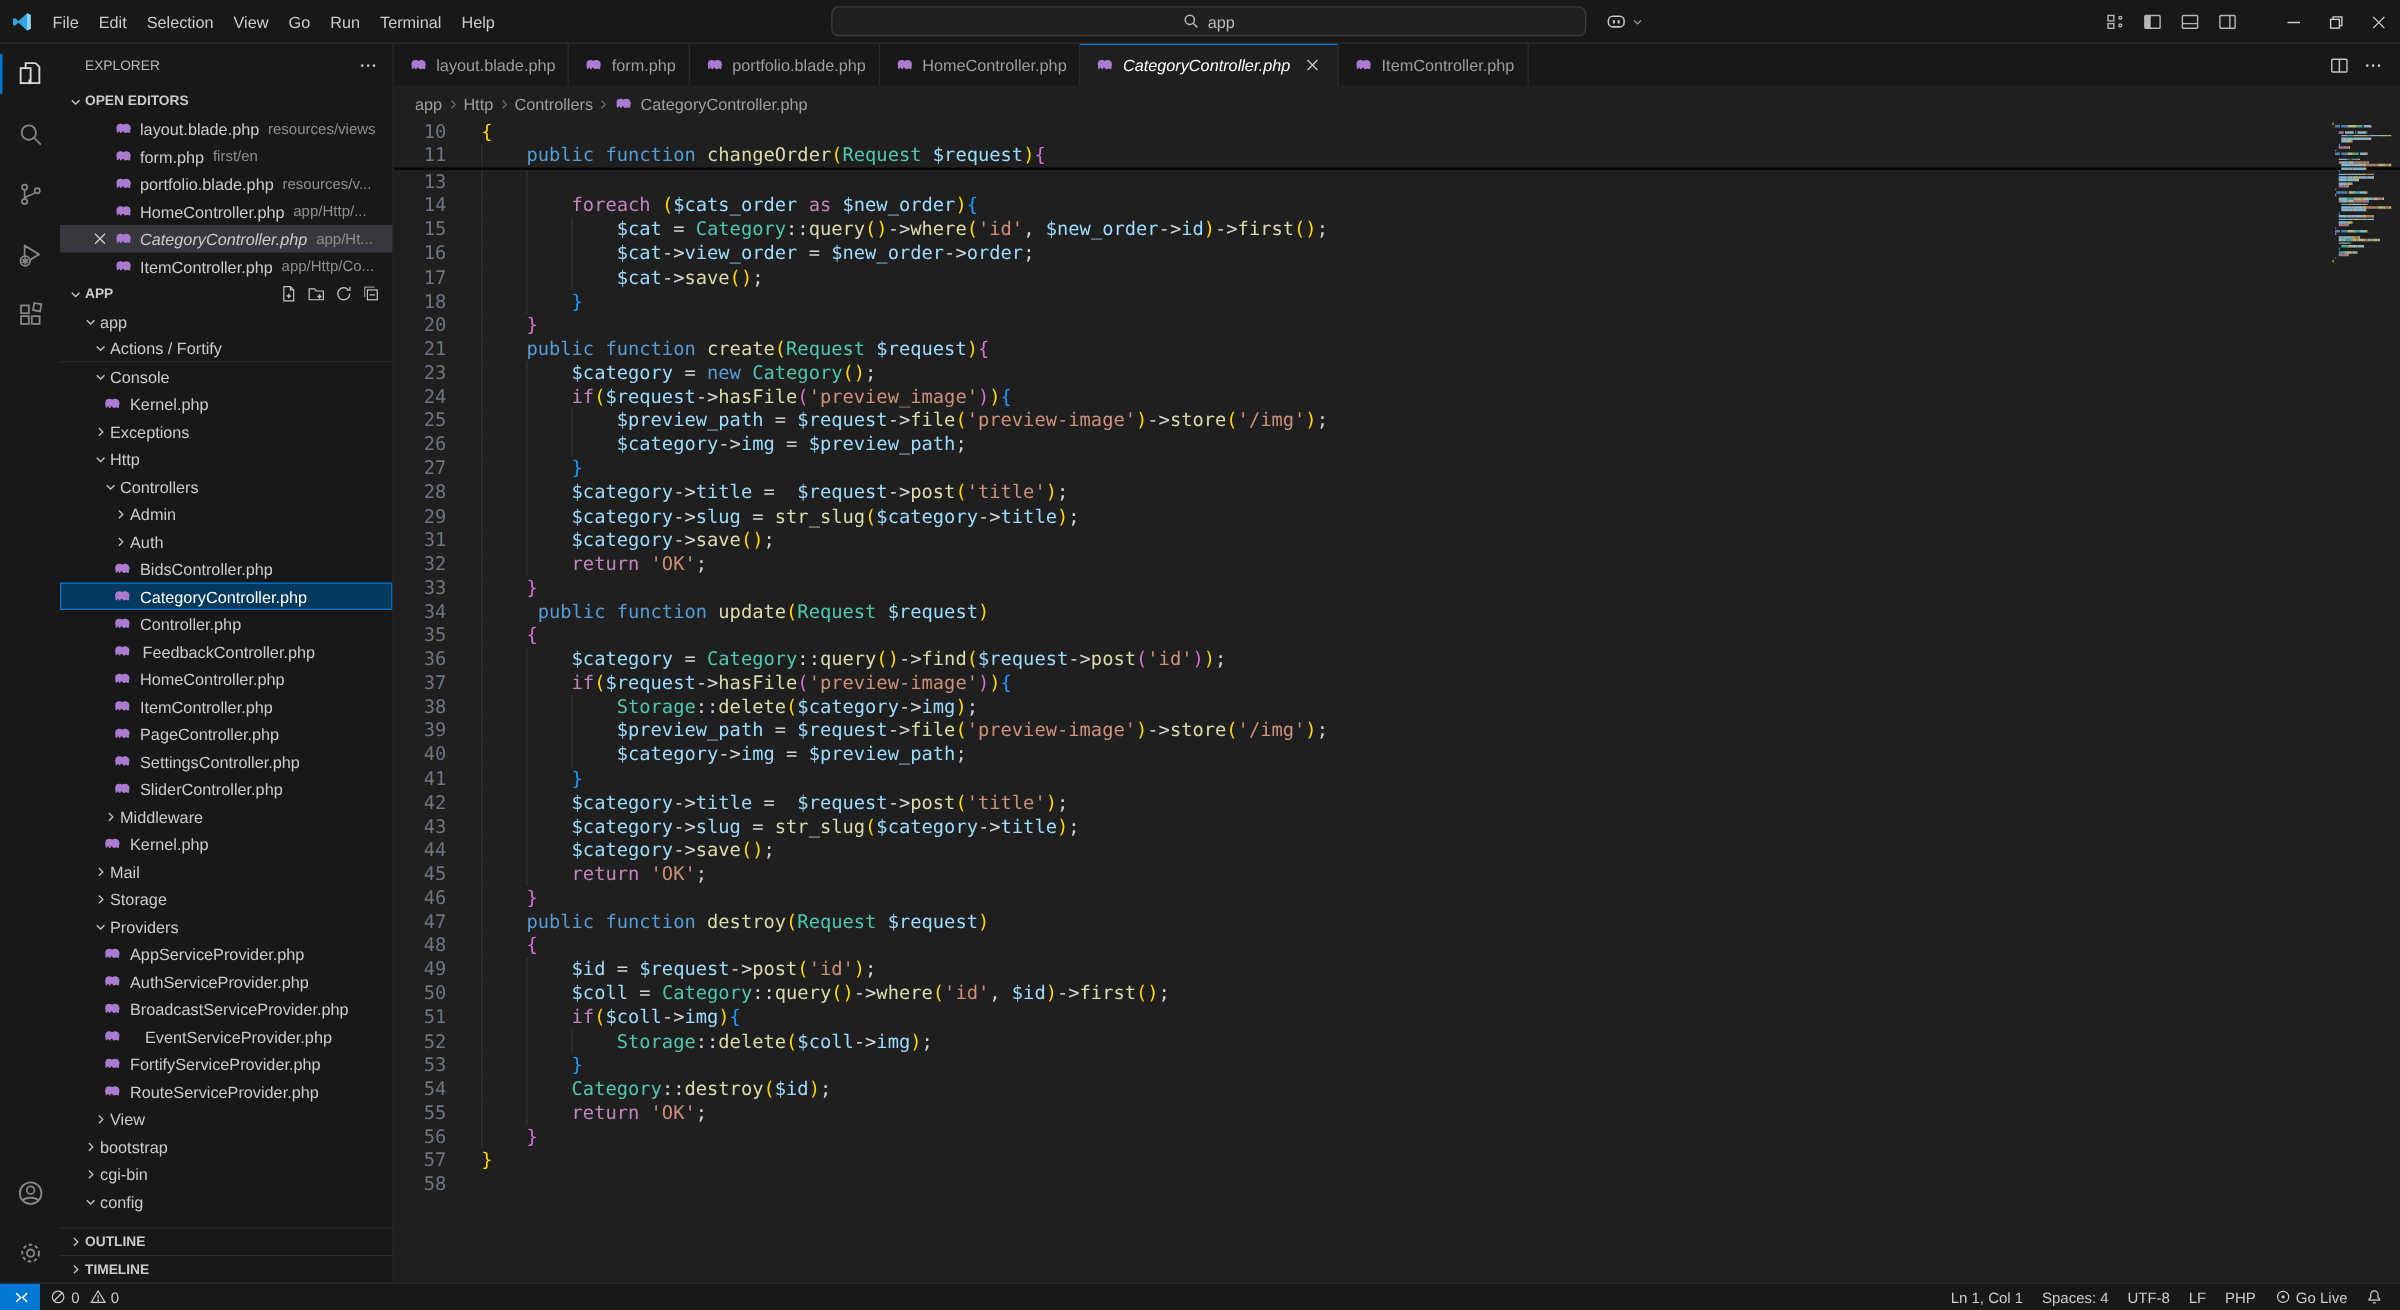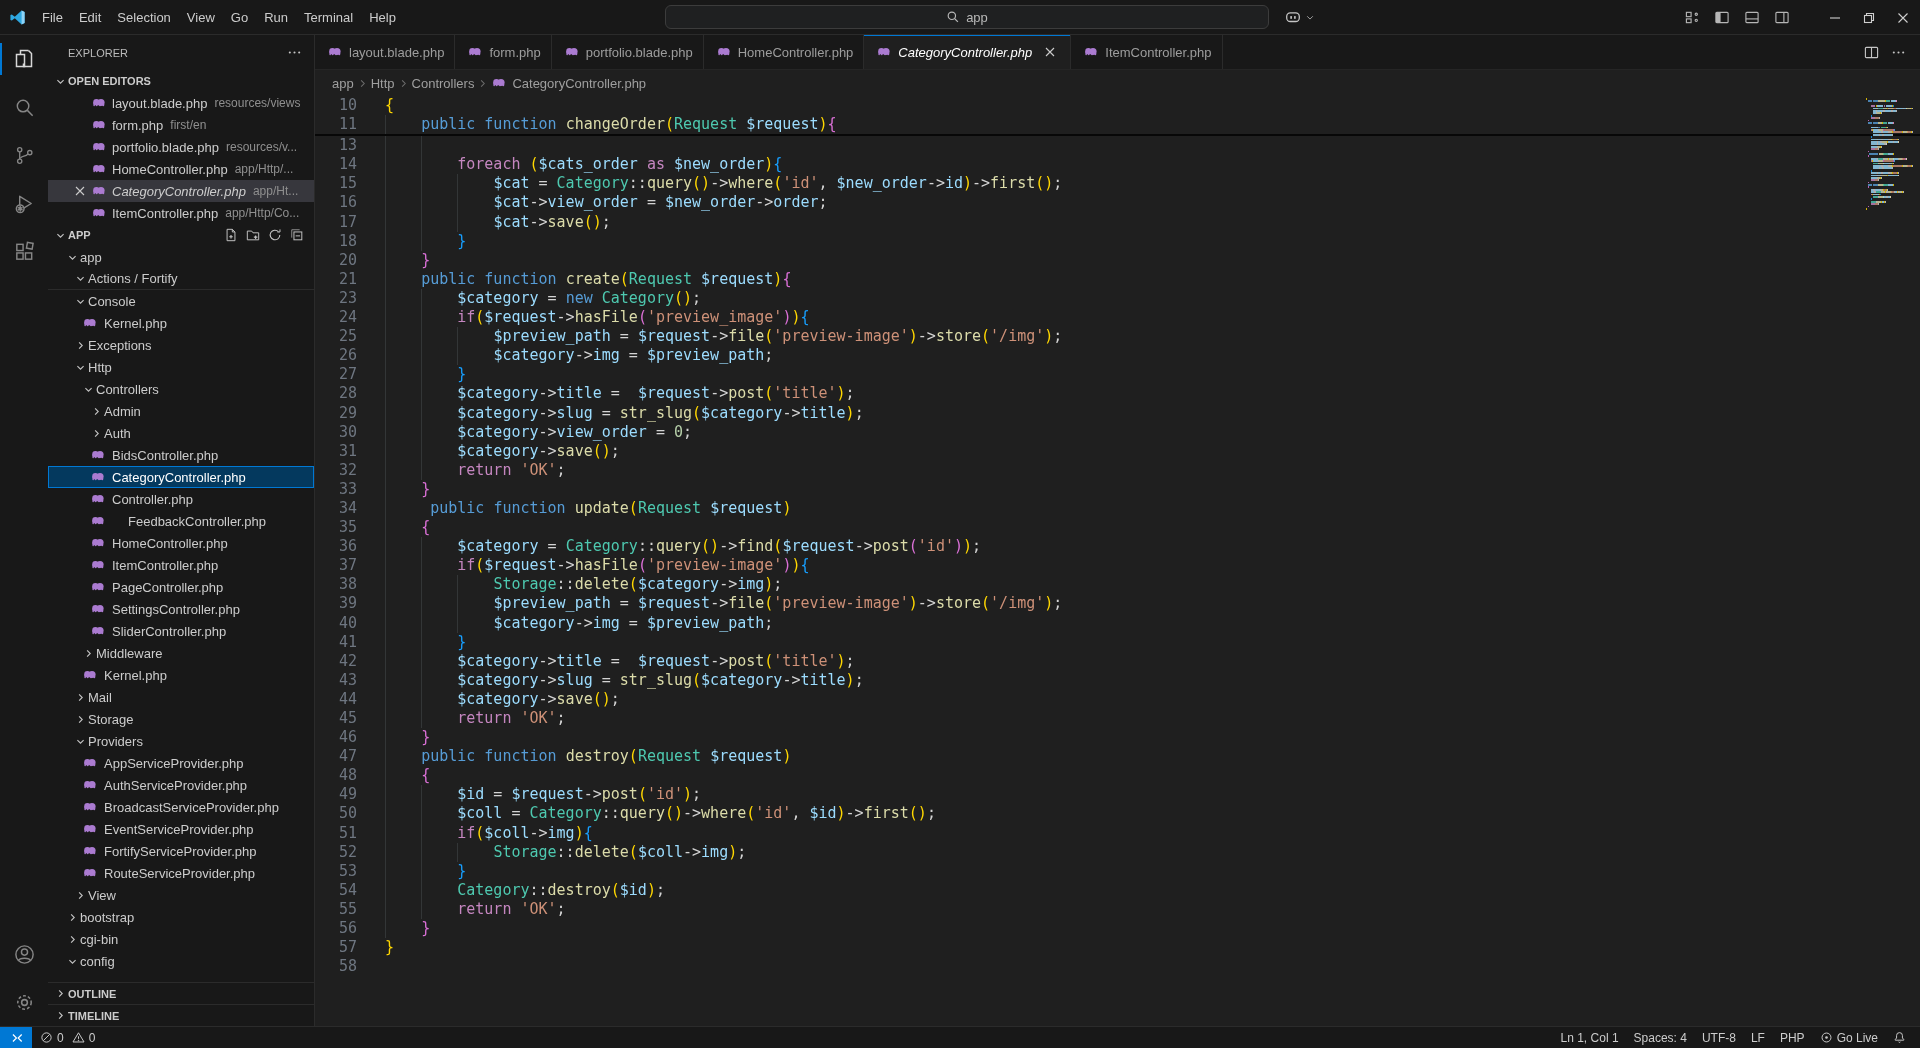--- a/index.html
+++ b/index.html
@@ -522,21 +522,21 @@
                 <g fill="#ab7bd1">
                   <circle cx="5.4" cy="7.2" r="3.2"></circle>
                   <circle cx="10" cy="7.5" r="3.6"></circle>
                   <rect x="2.4" y="7.2" width="1.5" height="4" rx=".75"></rect>
                   <rect x="5" y="8.6" width="1.5" height="2.7" rx=".7"></rect>
                   <rect x="8.2" y="8.8" width="1.6" height="2.5" rx=".8"></rect>
                   <rect x="11.5" y="8.5" width="1.7" height="2.8" rx=".8"></rect>
                 </g>
               </svg>
             </span>
-            <span style="margin-left: 16px;">FeedbackController.php</span>
+            <span style="margin-left: 2px;">FeedbackController.php</span>
           </div>
           <div class="tree-row" style="padding-left: 40px;">
             <span class="ficon" style="margin-left: 2px;">
               <svg width="16" height="16" viewBox="0 0 16 16">
                 <g fill="#ab7bd1">
                   <circle cx="5.4" cy="7.2" r="3.2"></circle>
                   <circle cx="10" cy="7.5" r="3.6"></circle>
                   <rect x="2.4" y="7.2" width="1.5" height="4" rx=".75"></rect>
                   <rect x="5" y="8.6" width="1.5" height="2.7" rx=".7"></rect>
                   <rect x="8.2" y="8.8" width="1.6" height="2.5" rx=".8"></rect>
@@ -704,21 +704,21 @@
                 <g fill="#ab7bd1">
                   <circle cx="5.4" cy="7.2" r="3.2"></circle>
                   <circle cx="10" cy="7.5" r="3.6"></circle>
                   <rect x="2.4" y="7.2" width="1.5" height="4" rx=".75"></rect>
                   <rect x="5" y="8.6" width="1.5" height="2.7" rx=".7"></rect>
                   <rect x="8.2" y="8.8" width="1.6" height="2.5" rx=".8"></rect>
                   <rect x="11.5" y="8.5" width="1.7" height="2.8" rx=".8"></rect>
                 </g>
               </svg>
             </span>
-            <span style="margin-left: 0px;">EventServiceProvider.php</span>
+            <span style="margin-left: 12px;">EventServiceProvider.php</span>
           </div>
           <div class="tree-row" style="padding-left: 32px;">
             <span class="ficon" style="margin-left: 2px;">
               <svg width="16" height="16" viewBox="0 0 16 16">
                 <g fill="#ab7bd1">
                   <circle cx="5.4" cy="7.2" r="3.2"></circle>
                   <circle cx="10" cy="7.5" r="3.6"></circle>
                   <rect x="2.4" y="7.2" width="1.5" height="4" rx=".75"></rect>
                   <rect x="5" y="8.6" width="1.5" height="2.7" rx=".7"></rect>
                   <rect x="8.2" y="8.8" width="1.6" height="2.5" rx=".8"></rect>
@@ -964,21 +964,20 @@
             <div class="crow"><span class="gutter">18</span><span class="ltext"><i class="g" style="left: 0ch;"></i><i class="g" style="left: 4ch;"></i><span class="tk-p">        </span><span class="tk-b3">}</span></span></div>
             <div class="crow"><span class="gutter">20</span><span class="ltext"><i class="g" style="left: 0ch;"></i><span class="tk-p">    </span><span class="tk-b2">}</span></span></div>
             <div class="crow"><span class="gutter">21</span><span class="ltext"><i class="g" style="left: 0ch;"></i><span class="tk-p">    </span><span class="tk-k">public</span><span class="tk-p"> </span><span class="tk-k">function</span><span class="tk-p"> </span><span class="tk-f">create</span><span class="tk-b1">(</span><span class="tk-t">Request</span><span class="tk-p"> </span><span class="tk-v">$request</span><span class="tk-b1">)</span><span class="tk-b2">{</span></span></div>
             <div class="crow"><span class="gutter">23</span><span class="ltext"><i class="g" style="left: 0ch;"></i><i class="g" style="left: 4ch;"></i><span class="tk-p">        </span><span class="tk-v">$category</span><span class="tk-p"> = </span><span class="tk-k">new</span><span class="tk-p"> </span><span class="tk-t">Category</span><span class="tk-b1">()</span><span class="tk-p">;</span></span></div>
             <div class="crow"><span class="gutter">24</span><span class="ltext"><i class="g" style="left: 0ch;"></i><i class="g" style="left: 4ch;"></i><span class="tk-p">        </span><span class="tk-c">if</span><span class="tk-b1">(</span><span class="tk-v">$request</span><span class="tk-p">-&gt;</span><span class="tk-f">hasFile</span><span class="tk-b2">(</span><span class="tk-s">'preview_image'</span><span class="tk-b2">)</span><span class="tk-b1">)</span><span class="tk-b3">{</span></span></div>
             <div class="crow"><span class="gutter">25</span><span class="ltext"><i class="g" style="left: 0ch;"></i><i class="g" style="left: 4ch;"></i><i class="g" style="left: 8ch;"></i><span class="tk-p">            </span><span class="tk-v">$preview_path</span><span class="tk-p"> = </span><span class="tk-v">$request</span><span class="tk-p">-&gt;</span><span class="tk-f">file</span><span class="tk-b1">(</span><span class="tk-s">'preview-image'</span><span class="tk-b1">)</span><span class="tk-p">-&gt;</span><span class="tk-f">store</span><span class="tk-b1">(</span><span class="tk-s">'/img'</span><span class="tk-b1">)</span><span class="tk-p">;</span></span></div>
             <div class="crow"><span class="gutter">26</span><span class="ltext"><i class="g" style="left: 0ch;"></i><i class="g" style="left: 4ch;"></i><i class="g" style="left: 8ch;"></i><span class="tk-p">            </span><span class="tk-v">$category</span><span class="tk-p">-&gt;</span><span class="tk-v">img</span><span class="tk-p"> = </span><span class="tk-v">$preview_path</span><span class="tk-p">;</span></span></div>
             <div class="crow"><span class="gutter">27</span><span class="ltext"><i class="g" style="left: 0ch;"></i><i class="g" style="left: 4ch;"></i><span class="tk-p">        </span><span class="tk-b3">}</span></span></div>
             <div class="crow"><span class="gutter">28</span><span class="ltext"><i class="g" style="left: 0ch;"></i><i class="g" style="left: 4ch;"></i><span class="tk-p">        </span><span class="tk-v">$category</span><span class="tk-p">-&gt;</span><span class="tk-v">title</span><span class="tk-p"> =  </span><span class="tk-v">$request</span><span class="tk-p">-&gt;</span><span class="tk-f">post</span><span class="tk-b1">(</span><span class="tk-s">'title'</span><span class="tk-b1">)</span><span class="tk-p">;</span></span></div>
             <div class="crow"><span class="gutter">29</span><span class="ltext"><i class="g" style="left: 0ch;"></i><i class="g" style="left: 4ch;"></i><span class="tk-p">        </span><span class="tk-v">$category</span><span class="tk-p">-&gt;</span><span class="tk-v">slug</span><span class="tk-p"> = </span><span class="tk-f">str_slug</span><span class="tk-b1">(</span><span class="tk-v">$category</span><span class="tk-p">-&gt;</span><span class="tk-v">title</span><span class="tk-b1">)</span><span class="tk-p">;</span></span></div>
-            <div class="crow"><span class="gutter">30</span><span class="ltext"><i class="g" style="left: 0ch;"></i><i class="g" style="left: 4ch;"></i><span class="tk-p">        </span><span class="tk-v">$category</span><span class="tk-p">-&gt;</span><span class="tk-v">view_order</span><span class="tk-p"> = </span><span class="tk-n">0</span><span class="tk-p">;</span></span></div>
             <div class="crow"><span class="gutter">31</span><span class="ltext"><i class="g" style="left: 0ch;"></i><i class="g" style="left: 4ch;"></i><span class="tk-p">        </span><span class="tk-v">$category</span><span class="tk-p">-&gt;</span><span class="tk-f">save</span><span class="tk-b1">()</span><span class="tk-p">;</span></span></div>
             <div class="crow"><span class="gutter">32</span><span class="ltext"><i class="g" style="left: 0ch;"></i><i class="g" style="left: 4ch;"></i><span class="tk-p">        </span><span class="tk-c">return</span><span class="tk-p"> </span><span class="tk-s">'OK'</span><span class="tk-p">;</span></span></div>
             <div class="crow"><span class="gutter">33</span><span class="ltext"><i class="g" style="left: 0ch;"></i><span class="tk-p">    </span><span class="tk-b2">}</span></span></div>
             <div class="crow"><span class="gutter">34</span><span class="ltext"><i class="g" style="left: 0ch;"></i><span class="tk-p">     </span><span class="tk-k">public</span><span class="tk-p"> </span><span class="tk-k">function</span><span class="tk-p"> </span><span class="tk-f">update</span><span class="tk-b1">(</span><span class="tk-t">Request</span><span class="tk-p"> </span><span class="tk-v">$request</span><span class="tk-b1">)</span></span></div>
             <div class="crow"><span class="gutter">35</span><span class="ltext"><i class="g" style="left: 0ch;"></i><span class="tk-p">    </span><span class="tk-b2">{</span></span></div>
             <div class="crow"><span class="gutter">36</span><span class="ltext"><i class="g" style="left: 0ch;"></i><i class="g" style="left: 4ch;"></i><span class="tk-p">        </span><span class="tk-v">$category</span><span class="tk-p"> = </span><span class="tk-t">Category</span><span class="tk-p">::</span><span class="tk-f">query</span><span class="tk-b1">()</span><span class="tk-p">-&gt;</span><span class="tk-f">find</span><span class="tk-b1">(</span><span class="tk-v">$request</span><span class="tk-p">-&gt;</span><span class="tk-f">post</span><span class="tk-b2">(</span><span class="tk-s">'id'</span><span class="tk-b2">)</span><span class="tk-b1">)</span><span class="tk-p">;</span></span></div>
             <div class="crow"><span class="gutter">37</span><span class="ltext"><i class="g" style="left: 0ch;"></i><i class="g" style="left: 4ch;"></i><span class="tk-p">        </span><span class="tk-c">if</span><span class="tk-b1">(</span><span class="tk-v">$request</span><span class="tk-p">-&gt;</span><span class="tk-f">hasFile</span><span class="tk-b2">(</span><span class="tk-s">'preview-image'</span><span class="tk-b2">)</span><span class="tk-b1">)</span><span class="tk-b3">{</span></span></div>
             <div class="crow"><span class="gutter">38</span><span class="ltext"><i class="g" style="left: 0ch;"></i><i class="g" style="left: 4ch;"></i><i class="g" style="left: 8ch;"></i><span class="tk-p">            </span><span class="tk-t">Storage</span><span class="tk-p">::</span><span class="tk-f">delete</span><span class="tk-b1">(</span><span class="tk-v">$category</span><span class="tk-p">-&gt;</span><span class="tk-v">img</span><span class="tk-b1">)</span><span class="tk-p">;</span></span></div>
             <div class="crow"><span class="gutter">39</span><span class="ltext"><i class="g" style="left: 0ch;"></i><i class="g" style="left: 4ch;"></i><i class="g" style="left: 8ch;"></i><span class="tk-p">            </span><span class="tk-v">$preview_path</span><span class="tk-p"> = </span><span class="tk-v">$request</span><span class="tk-p">-&gt;</span><span class="tk-f">file</span><span class="tk-b1">(</span><span class="tk-s">'preview-image'</span><span class="tk-b1">)</span><span class="tk-p">-&gt;</span><span class="tk-f">store</span><span class="tk-b1">(</span><span class="tk-s">'/img'</span><span class="tk-b1">)</span><span class="tk-p">;</span></span></div>
             <div class="crow"><span class="gutter">40</span><span class="ltext"><i class="g" style="left: 0ch;"></i><i class="g" style="left: 4ch;"></i><i class="g" style="left: 8ch;"></i><span class="tk-p">            </span><span class="tk-v">$category</span><span class="tk-p">-&gt;</span><span class="tk-v">img</span><span class="tk-p"> = </span><span class="tk-v">$preview_path</span><span class="tk-p">;</span></span></div>

